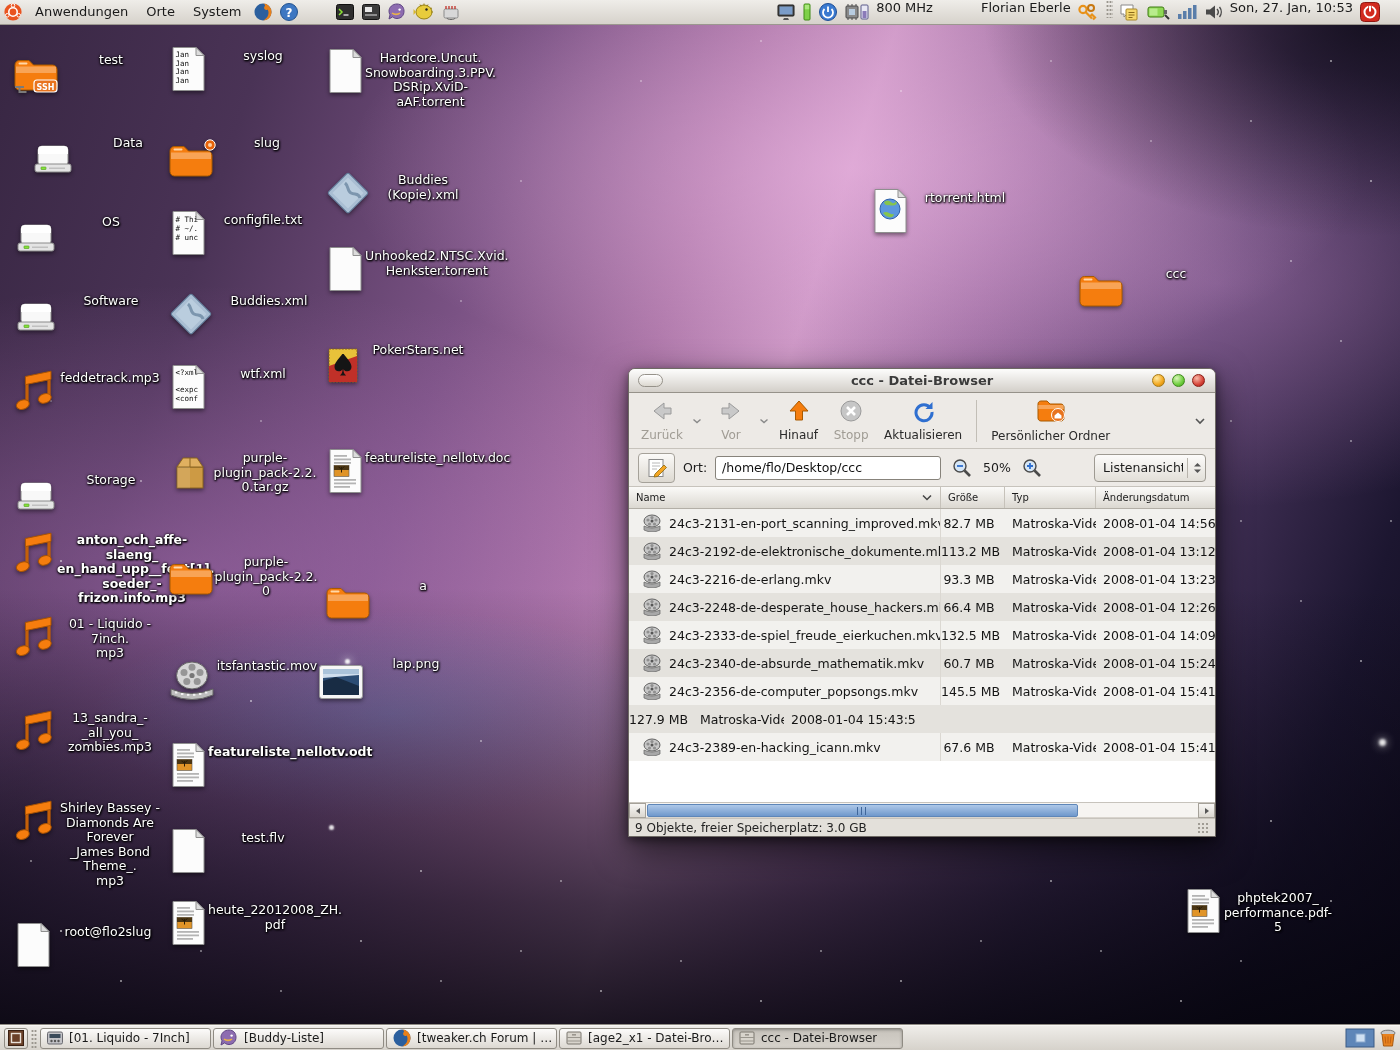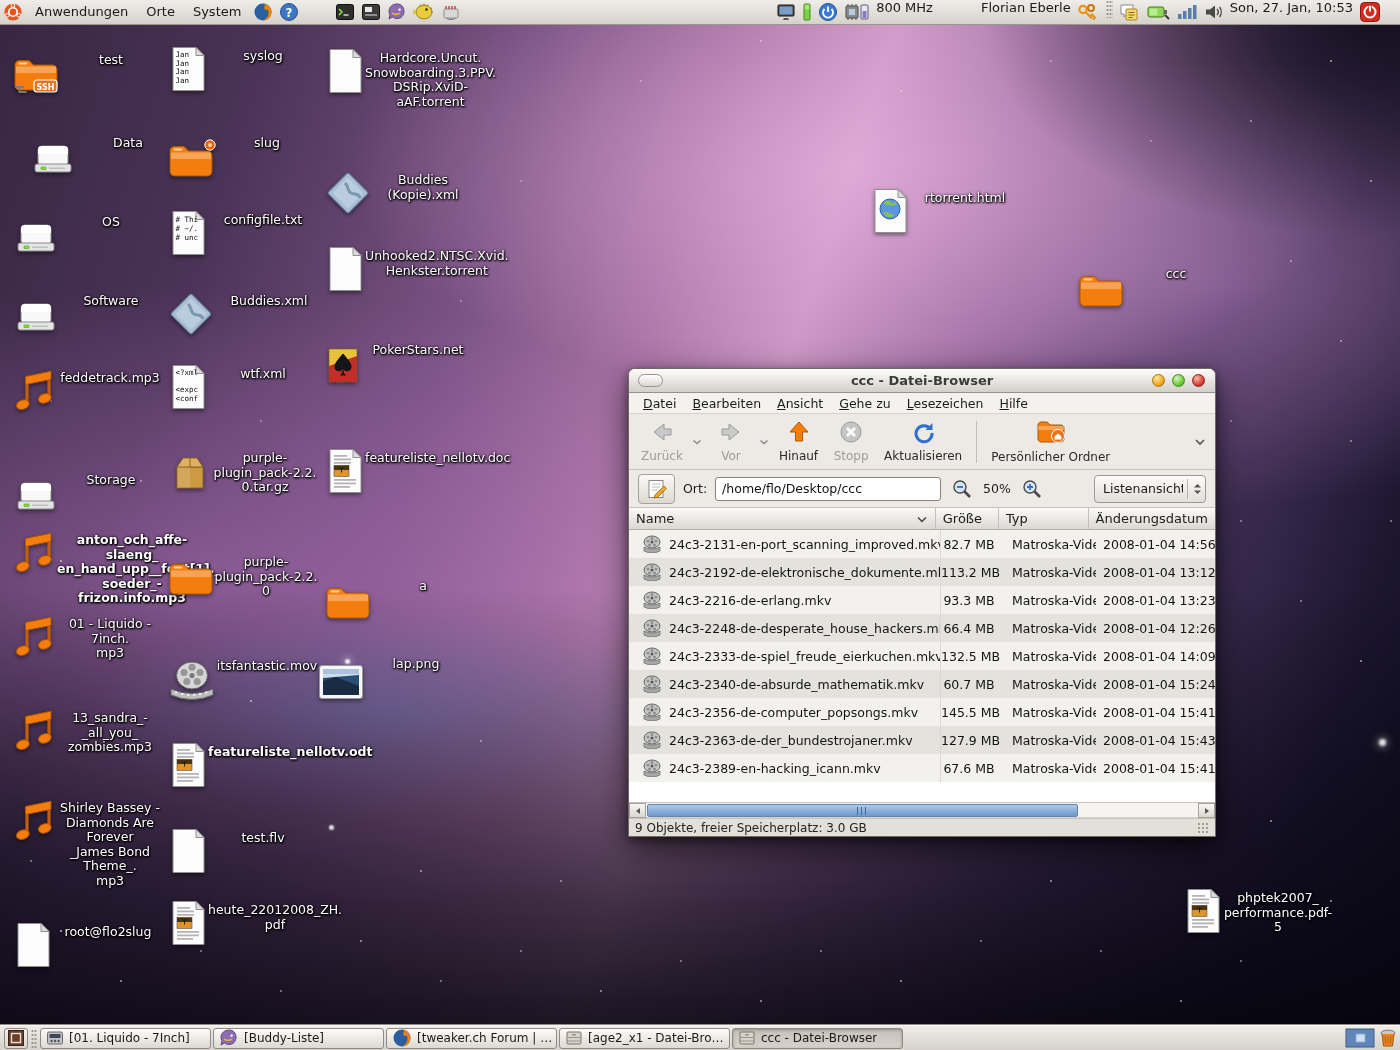--- a/index.html
+++ b/index.html
@@ -89,21 +89,21 @@
   .loc-toggle{width:37px;height:30px;border:1px solid #a5a199;border-radius:4px;
     background:linear-gradient(#fbfaf8,#ddd9d1);display:flex;align-items:center;justify-content:center}
   .loc-input{width:226px;height:24px;border:1px solid #87837b;border-radius:3px;background:#fff;
     font-family:inherit;font-size:12.5px;padding:0 6px;color:#111}
   .zoom-btn{width:26px;height:28px;display:flex;align-items:center;justify-content:center}
   .view-combo{margin-left:auto;width:112px;height:28px;border:1px solid #9e9a92;border-radius:4px;
     background:linear-gradient(#fcfbfa,#e2dfd8);display:flex;align-items:center;padding:0 2px 0 8px;gap:4px}
   .view-combo .vc-label{flex:1;overflow:hidden;white-space:nowrap}
   .combo-spin{border-left:1px solid #b8b4ac;padding-left:4px;display:flex;align-items:center;height:20px}
   .headers{height:22px;flex:0 0 22px;display:flex;background:linear-gradient(#fbfaf8,#dbd8d1);
-    border-bottom:1px solid #b3afa7;font-size:13px;color:#1c1c1c}
+    border-bottom:1px solid #b3afa7;font-size:10px;color:#1c1c1c}
   .hcell{display:flex;align-items:center;padding:0 7px;border-right:1px solid #c6c2ba}
   .hcell.h-name{width:312px;justify-content:space-between}
   .hcell.h-size{width:64px}
   .hcell.h-type{width:91px}
   .hcell.h-date{flex:1;border-right:none}
   .list{flex:1;background:#fff;overflow:hidden}
   .frow{height:28px;display:flex;align-items:center;font-size:12.5px;color:#141414}
   .frow:nth-child(odd){background:#f2f1ee}
   .frow:nth-child(even){background:#e4e2dd}
   .fc{overflow:hidden;white-space:nowrap}
@@ -738,28 +738,20 @@
   <div class="window">
     <div class="titlebar">
       <span class="pill"></span>
       <span class="tb-title">ccc - Datei-Browser</span>
       <span class="tb-circles">
         <span class="circle c-or"></span>
         <span class="circle c-gr"></span>
         <span class="circle c-rd"></span>
       </span>
     </div>
-    <div class="menubar" id="menubar">
-        <span class="menu-item">Datei</span>
-        <span class="menu-item">Bearbeiten</span>
-        <span class="menu-item">Ansicht</span>
-        <span class="menu-item">Gehe zu</span>
-        <span class="menu-item">Lesezeichen</span>
-        <span class="menu-item">Hilfe</span>
-      </div>
     <div class="toolbar" id="toolbar">
         <div class="tb-btn disabled">
           <span><svg width="24" height="24" viewBox="0 0 24 24" xmlns="http://www.w3.org/2000/svg">
               <path d="M14 4 4 12l10 8v-5h7V9h-7Z" fill="#c9c9c9" stroke="#9a9a9a"></path>
             </svg></span>
           <span>Zurück</span>
         </div>
         <span class="tb-drop">
           <svg width="10" height="6" viewBox="0 0 10 6" xmlns="http://www.w3.org/2000/svg">
             <path d="M1.5 1.5 5 4.5 8.5 1.5" fill="none" stroke="#8a8a8a" stroke-width="1.4"></path>
@@ -995,35 +987,20 @@
                 <path d="M2 12q8 4 16 0v4q-8 4-16 0Z" fill="#a8a8a8" stroke="#636363" stroke-width=".7"></path>
               </svg>
             </span>
             <span>24c3-2356-de-computer_popsongs.mkv</span>
           </span>
           <span class="fc fc-size">145.5 MB</span>
           <span class="fc fc-type">Matroska-Video</span>
           <span class="fc fc-date">2008-01-04 15:41:4</span>
         </div>
         <div class="frow">
-          <span class="fc fc-name">
-            <span style="display:inline-flex">
-              <svg width="20" height="18" viewBox="0 0 20 18" xmlns="http://www.w3.org/2000/svg">
-                <ellipse cx="10" cy="7" rx="8" ry="6" fill="#c8c8c8" stroke="#636363"></ellipse>
-                <circle cx="10" cy="7" r="1.5" fill="#555"></circle>
-                <circle cx="10" cy="3.6" r="1.6" fill="#909090"></circle>
-                <circle cx="6" cy="6" r="1.6" fill="#909090"></circle>
-                <circle cx="14" cy="6" r="1.6" fill="#909090"></circle>
-                <circle cx="7.5" cy="10" r="1.6" fill="#909090"></circle>
-                <circle cx="12.5" cy="10" r="1.6" fill="#909090"></circle>
-                <path d="M2 12q8 4 16 0v4q-8 4-16 0Z" fill="#a8a8a8" stroke="#636363" stroke-width=".7"></path>
-              </svg>
-            </span>
-            <span>24c3-2363-de-der_bundestrojaner.mkv</span>
-          </span>
           <span class="fc fc-size">127.9 MB</span>
           <span class="fc fc-type">Matroska-Video</span>
           <span class="fc fc-date">2008-01-04 15:43:5</span>
         </div>
         <div class="frow">
           <span class="fc fc-name">
             <span style="display:inline-flex">
               <svg width="20" height="18" viewBox="0 0 20 18" xmlns="http://www.w3.org/2000/svg">
                 <ellipse cx="10" cy="7" rx="8" ry="6" fill="#c8c8c8" stroke="#636363"></ellipse>
                 <circle cx="10" cy="7" r="1.5" fill="#555"></circle>

